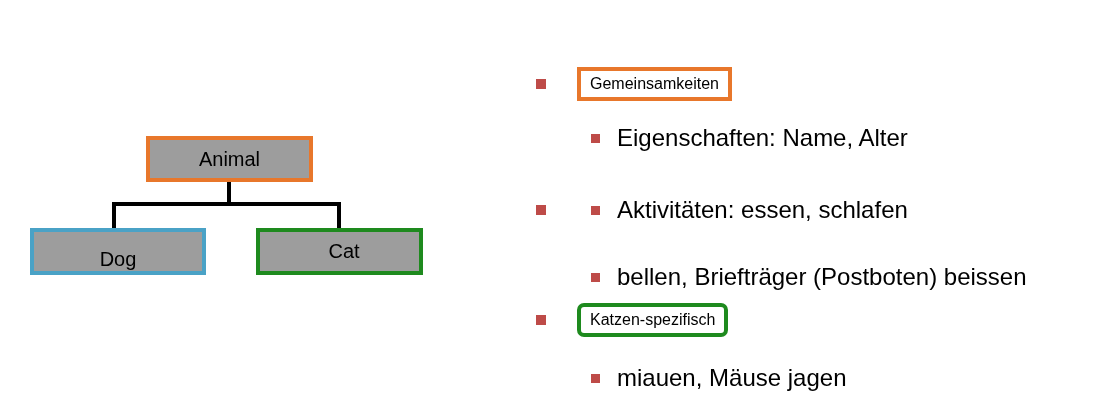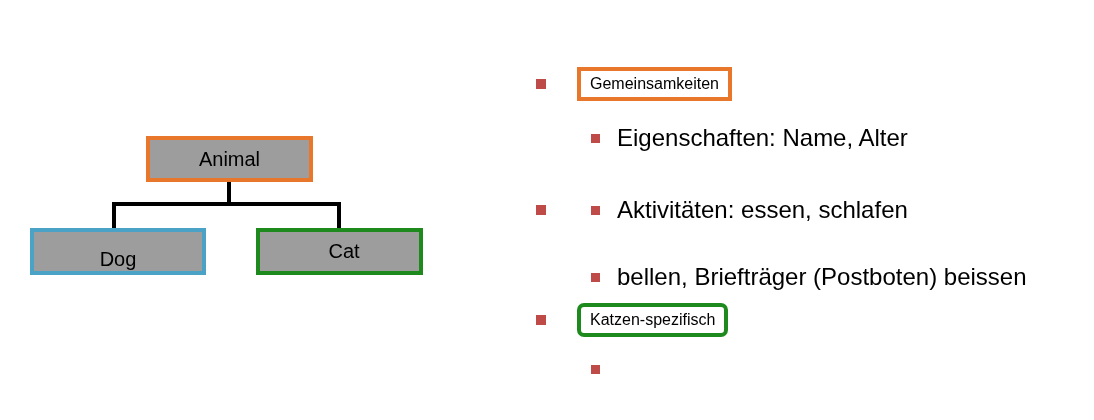--- a/index.html
+++ b/index.html
@@ -134,16 +134,17 @@
       <span class="sub-text">bellen, Briefträger (Postboten) beissen</span>
     </div>
 
     <div class="outline-row heading-row row-6">
       <span class="bullet-lg" style="background-color: rgb(190, 75, 72);"></span>
       <span class="heading-box" style="border-color: rgb(30, 138, 30); border-radius: 7px;">Katzen-spezifisch</span>
     </div>
 
     <div class="outline-row sub-row row-7">
       <span class="bullet-sm" style="background-color: rgb(190, 75, 72);"></span>
+      <span class="sub-text">miauen, Mäuse jagen</span>
     </div>
 
   </div>
 </div>
 
 </body></html>

